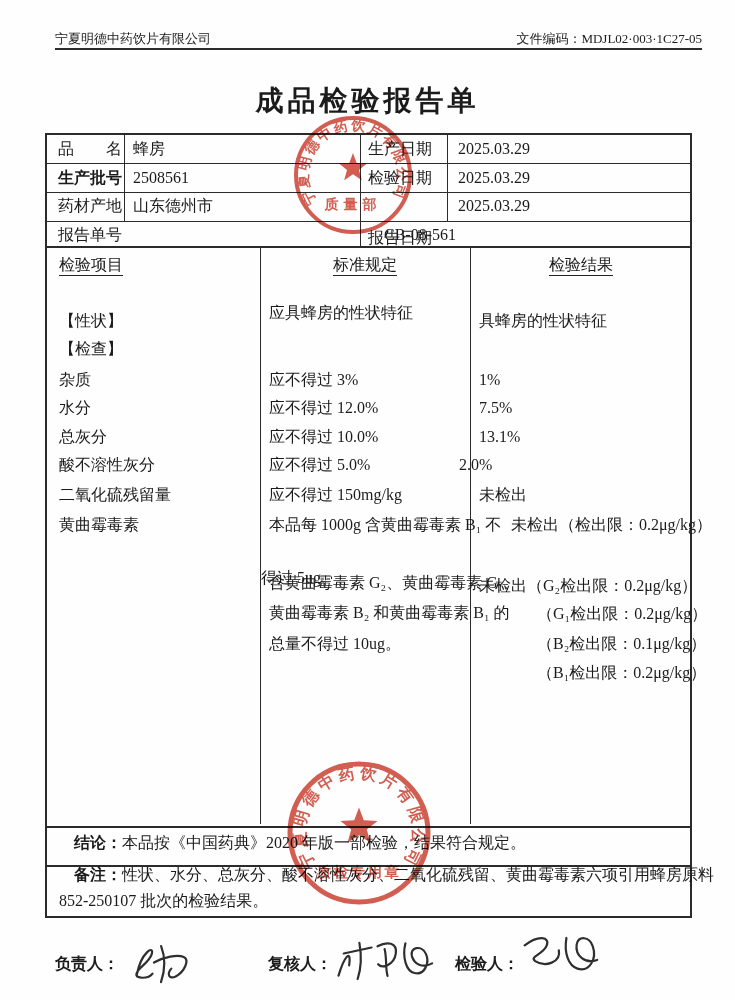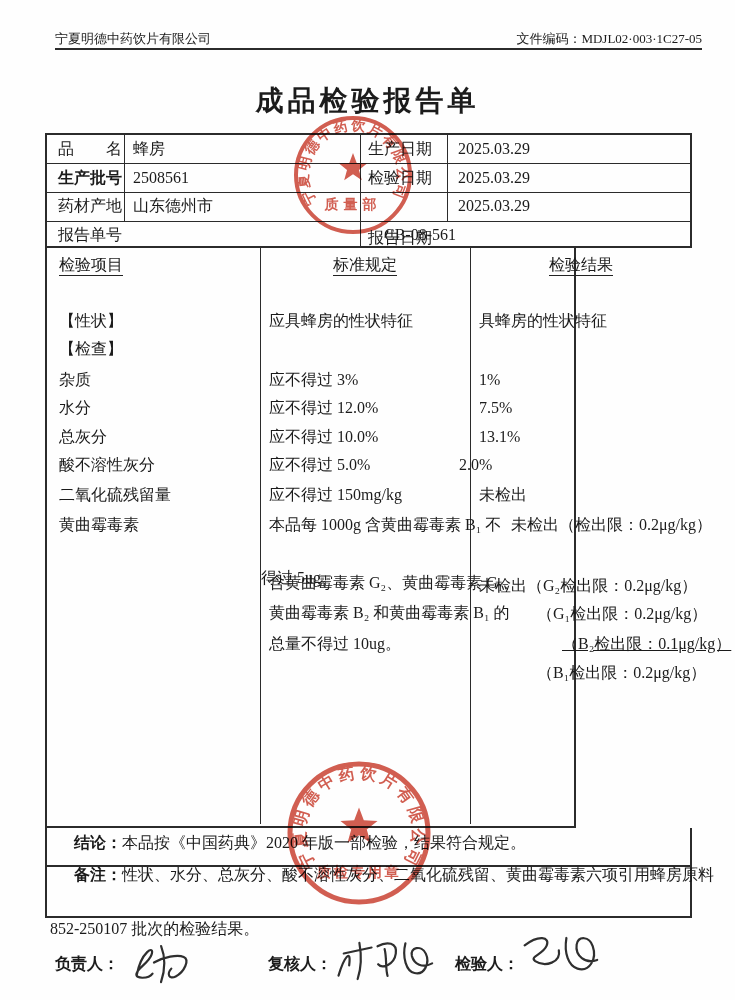--- a/index.html
+++ b/index.html
@@ -5,21 +5,21 @@
   html,body{margin:0;padding:0;background:#e8e8e8;}
   .page{position:relative;width:735px;height:1000px;background:#fefefe;margin:0 auto;
         font-family:"Liberation Serif","DejaVu Serif",serif;color:#1b1b1b;overflow:hidden;}
   .abs{position:absolute;}
   .fs13{font-size:13px;} .fs14{font-size:16px;} .b{font-weight:bold;}
   .title{left:0;top:82px;width:100%;text-align:center;font-size:28px;font-weight:bold;letter-spacing:4px;}
   .rule{left:55px;top:48px;width:647px;height:2px;background:#2b2b2b;}
   
   .box{box-sizing:border-box;border:2px solid #2b2b2b;}
   .info{left:45px;top:133px;width:647px;height:115px;}
-  .main{left:45px;top:248px;width:531px;height:580px;border-top:none;}
+  .main{left:45px;top:248px;width:647px;height:580px;border-top:none;}
   .concl{left:45px;top:828px;width:647px;height:39px;border-top:none;}
   .remark{left:45px;top:860px;width:647px;height:58px;border-top:none;}
   .hl{position:absolute;left:0;right:0;height:1px;background:#2b2b2b;}
   .vl{position:absolute;width:1px;background:#2b2b2b;}
   .cell{position:absolute;font-size:16px;line-height:18px;white-space:nowrap;}
   .hu{border-bottom:1px solid #222;padding-bottom:2px;}
   .ctr{text-align:center;}
   
   .stamp{position:absolute;mix-blend-mode:multiply;opacity:.82;pointer-events:none;}
   .sig{position:absolute;}
@@ -73,56 +73,56 @@
 
     <div class="cell" style="left:12px;top:64px;">【性状】</div>
     <div class="cell" style="left:12px;top:92px;">【检查】</div>
     <div class="cell" style="left:12px;top:123px;">杂质</div>
     <div class="cell" style="left:12px;top:151px;">水分</div>
     <div class="cell" style="left:12px;top:180px;">总灰分</div>
     <div class="cell" style="left:12px;top:208px;">酸不溶性灰分</div>
     <div class="cell" style="left:12px;top:238px;">二氧化硫残留量</div>
     <div class="cell" style="left:12px;top:268px;">黄曲霉毒素</div>
 
-    <div class="cell" style="left:222px;top:64px;">应具蜂房的性状特征</div>
+    <div class="cell" style="left:222px;top:56px;">应具蜂房的性状特征</div>
     <div class="cell" style="left:222px;top:123px;">应不得过 3%</div>
     <div class="cell" style="left:222px;top:151px;">应不得过 12.0%</div>
     <div class="cell" style="left:222px;top:180px;">应不得过 10.0%</div>
     <div class="cell" style="left:222px;top:208px;">应不得过 5.0%</div>
     <div class="cell" style="left:222px;top:238px;">应不得过 150mg/kg</div>
     <div class="cell" style="left:222px;top:268px;">本品每 1000g 含黄曲霉毒素 B₁ 不</div>
     <div class="cell" style="left:214px;top:296px;margin-top:25px;">得过 5ug。</div>
     <div class="cell" style="left:222px;top:326px;">含黄曲霉毒素 G₂、黄曲霉毒素 G₁、</div>
     <div class="cell" style="left:222px;top:356px;">黄曲霉毒素 B₂ 和黄曲霉毒素 B₁ 的</div>
     <div class="cell" style="left:222px;top:387px;">总量不得过 10ug。</div>
 
     <div class="cell" style="left:432px;top:64px;">具蜂房的性状特征</div>
     <div class="cell" style="left:432px;top:123px;">1%</div>
     <div class="cell" style="left:432px;top:151px;">7.5%</div>
     <div class="cell" style="left:432px;top:180px;">13.1%</div>
     <div class="cell" style="left:412px;top:208px;">2.0%</div>
     <div class="cell" style="left:432px;top:238px;">未检出</div>
     <div class="cell" style="left:432px;top:268px;margin-left:32px;">未检出（检出限：0.2μg/kg）</div>
     <div class="cell" style="left:432px;top:329px;">未检出（G₂检出限：0.2μg/kg）</div>
     <div class="cell" style="left:490px;top:357px;">（G₁检出限：0.2μg/kg）</div>
-    <div class="cell" style="left:515px;top:387px;text-decoration:underline;">（B₂检出限：0.1μg/kg）</div>
+    <div class="cell" style="left:490px;top:387px;">（B₂检出限：0.1μg/kg）</div>
     <div class="cell" style="left:490px;top:416px;">（B₁检出限：0.2μg/kg）</div>
   </div>
 
   <div class="abs box concl">
     <div class="cell" style="left:27px;top:6px;">
       <span class="b">结论：</span><span>本品按《中国药典》2020 年版一部检验，结果符合规定。</span>
     </div>
   </div>
 
   <div class="abs box remark">
     <div class="cell" style="left:27px;top:6px;">
       <span class="b">备注：</span><span>性状、水分、总灰分、酸不溶性灰分、二氧化硫残留、黄曲霉毒素六项引用蜂房原料</span>
     </div>
-    <div class="cell" style="left:3px;top:32px;margin-top:28px;">852-250107 批次的检验结果。</div>
+    <div class="cell" style="left:12px;top:32px;">852-250107 批次的检验结果。</div>
   </div>
 
   <div class="abs fs14 b" style="left:55px;top:954px;">负责人：</div>
   <div class="abs fs14 b" style="left:268px;top:954px;">复核人：</div>
   <div class="abs fs14 b" style="left:455px;top:954px;">检验人：</div>
 
   <svg class="sig" style="left:118px;top:938px;transform:rotate(-3deg);" width="92" height="50" viewBox="0 0 92 50">
     <path d="M18,36 C24,12 38,6 34,16 C31,24 20,28 18,34 C16,40 30,40 34,35"></path>
     <path d="M44,8 C48,20 46,34 42,44 M36,24 C46,19 60,17 66,20 C72,23 66,35 57,39 C50,42 48,36 53,31"></path>
   </svg>

